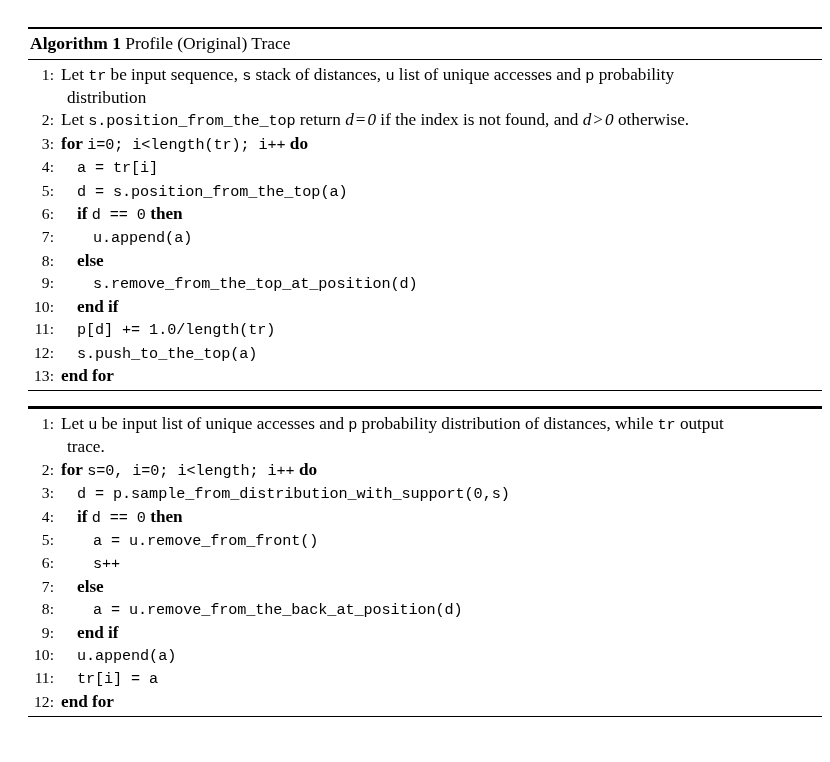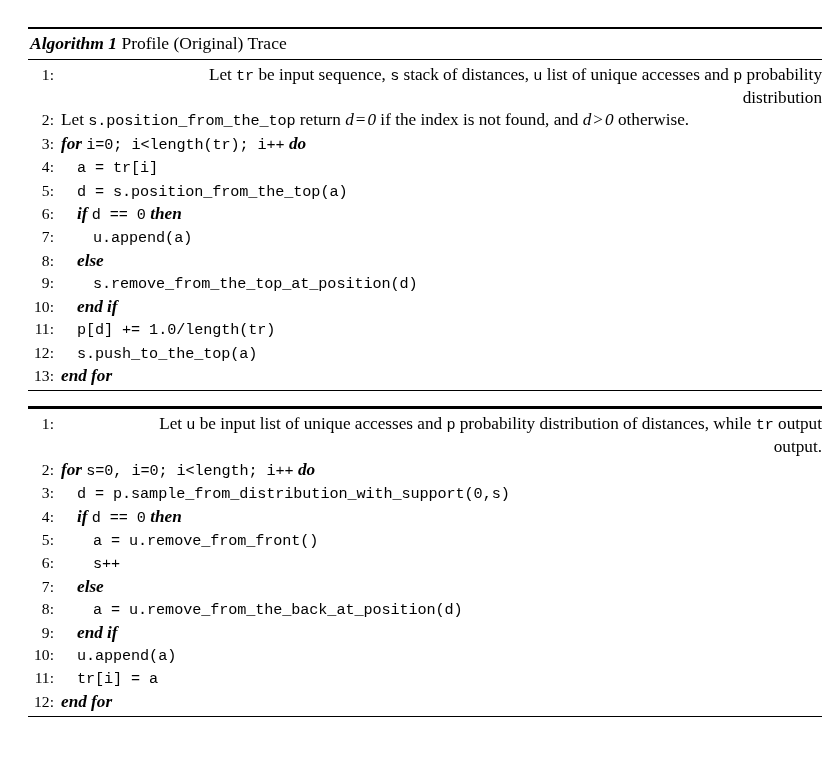--- a/index.html
+++ b/index.html
@@ -92,30 +92,29 @@
     white-space: normal;
   }
 
   .ind-0 { padding-left: 0px; }
   .ind-1 { padding-left: 16px; }
   .ind-2 { padding-left: 32px; }
 
   .wrap {
     white-space: normal;
     padding-left: 0;
-    text-align: right;
   }
   .wrap .cont {
     display: block;
     padding-left: 0px;
     margin-left: 6px;
   }
 
   
-  .kw   { font-weight: bold; font-style: italic; }
+  .kw   { font-weight: bold; }
   .code {
     font-family: "Liberation Mono", "DejaVu Sans Mono", monospace;
     font-size: 15.2px;
     letter-spacing: -0.1px;
   }
   .math {
     font-family: "Liberation Serif", "DejaVu Serif", serif;
     font-style: italic;
   }
   .op {
@@ -191,21 +190,21 @@
       </div>
     <div class="rule-bottom"></div>
   </div>
 
   <div class="algorithm" id="algorithm-2">
     <div class="rule-top"></div>
     <div class="rule-mid"></div>
     <div class="alg-body">
         <div class="line">
           <span class="lineno">1:</span>
-          <span class="linebody ind-0 wrap">Let <span class="code">u</span> be input list of unique accesses and <span class="code">p</span> probability distribution of distances, while <span class="code">tr</span> output<span class="cont">output.</span></span>
+          <span class="linebody ind-0 wrap">Let <span class="code">u</span> be input list of unique accesses and <span class="code">p</span> probability distribution of distances, while <span class="code">tr</span> output<span class="cont">trace.</span></span>
         </div>
         <div class="line">
           <span class="lineno">2:</span>
           <span class="linebody ind-0"><span class="kw">for</span> <span class="code">s=0, i=0; i&lt;length; i++</span> <span class="kw">do</span></span>
         </div>
         <div class="line">
           <span class="lineno">3:</span>
           <span class="linebody ind-1"><span class="code">d = p.sample_from_distribution_with_support(0,s)</span></span>
         </div>
         <div class="line">

